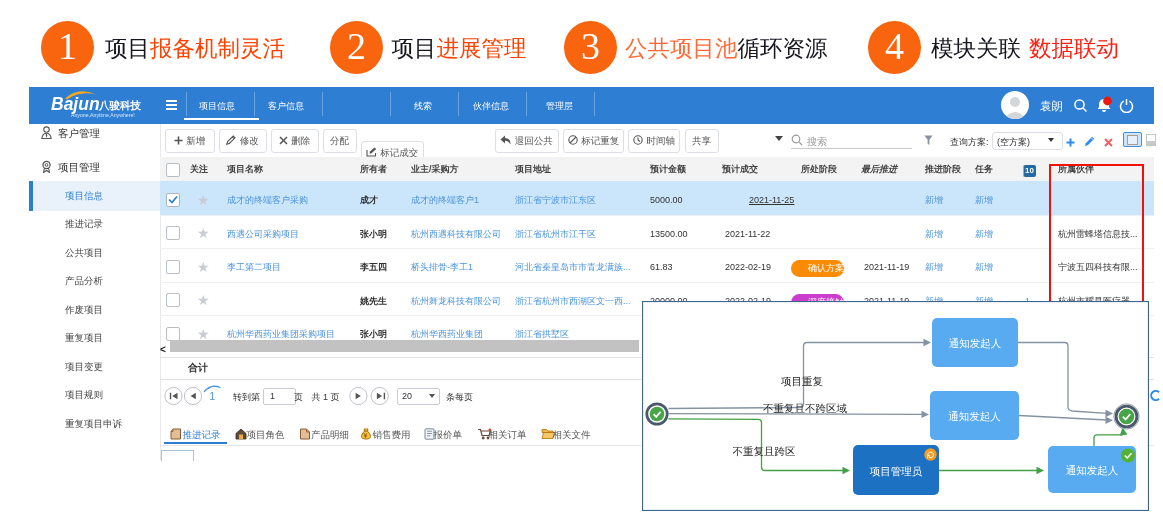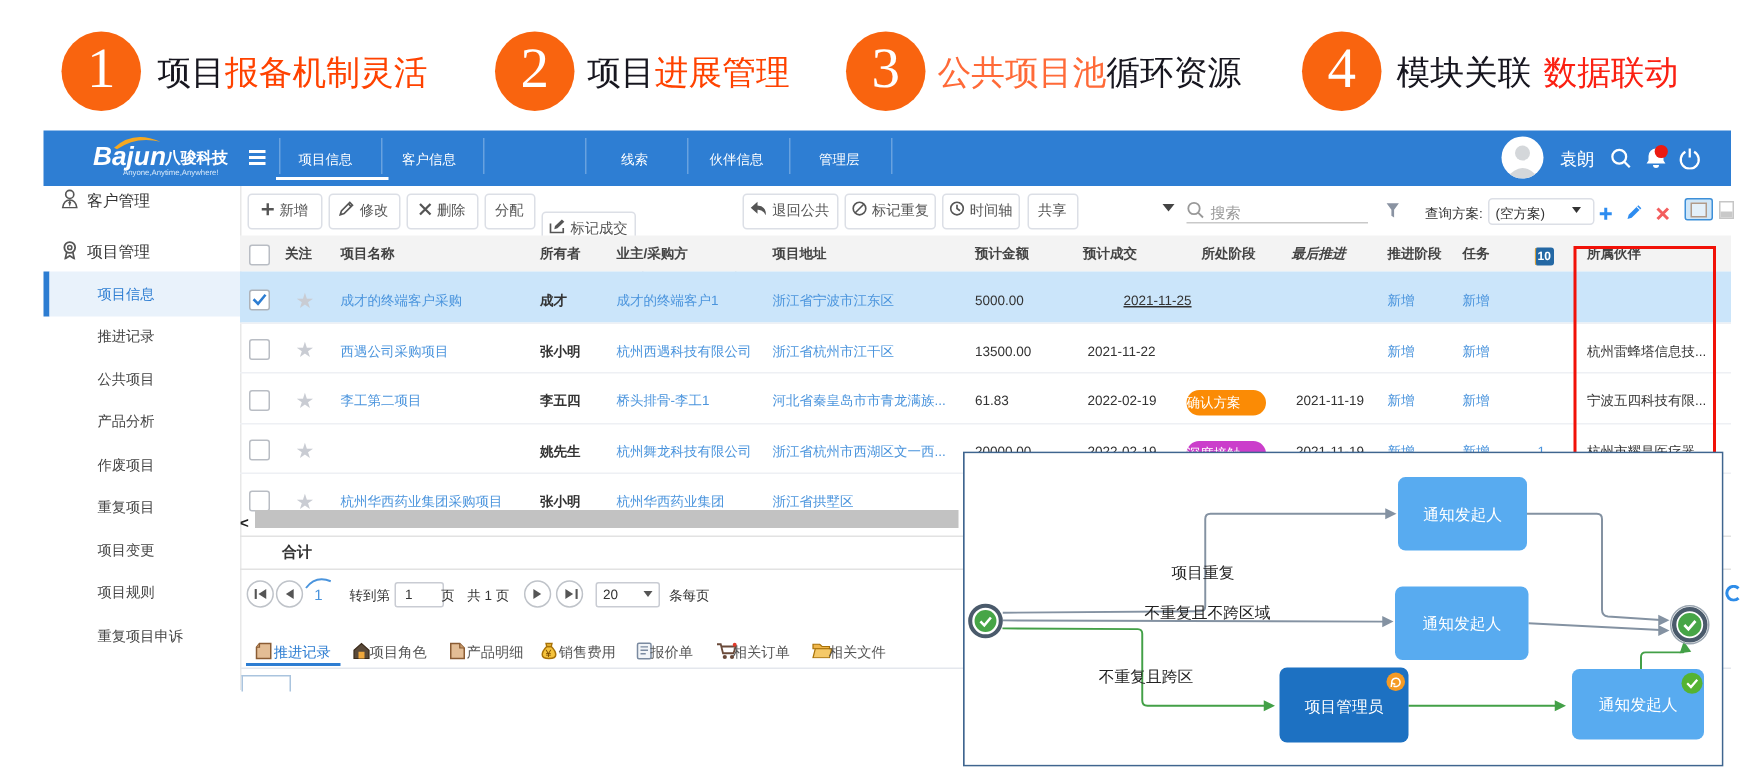--- a/index.html
+++ b/index.html
@@ -18,41 +18,41 @@
 
 .snav{position:absolute;color:#444;font-size:9.5px;white-space:nowrap;}
 
 .tb .bi{vertical-align:-1px;margin-right:1px;}
 .tb{position:absolute;top:129px;height:22px;border:1px solid #dcdfe6;border-radius:3px;background:#fff;
   color:#555;font-size:9.5px;text-align:center;line-height:22px;white-space:nowrap;}
 
 .th{position:absolute;top:157px;height:24px;line-height:24px;font-size:9px;color:#444;font-weight:bold;white-space:nowrap;}
 .cell{position:absolute;height:33.5px;line-height:38.5px;font-size:9px;color:#333;white-space:nowrap;}
 .lnk{color:#4a94dd;}
-.pill{position:absolute;width:53px;height:17px;border-radius:9px;color:#fff;font-size:9px;text-align:left;line-height:17px;}
+.pill{position:absolute;width:53px;height:17px;border-radius:9px;color:#fff;font-size:9px;text-align:right;line-height:17px;}
 .star{position:absolute;color:#c9ccd3;font-size:14px;}
 .ckb{position:absolute;width:12px;height:12px;border:1px solid #b9bdc4;border-radius:2px;background:#fff;}
 .rowsep{position:absolute;left:160px;width:994px;height:1px;background:#eef0f4;}
 .tabt{top:428.5px;font-size:9.5px;color:#555;white-space:nowrap;}
 </style>
 </head>
 <body>
 <div class="page">
 
 <div class="bc" style="left:41px;">1</div>
 <div class="bt" style="left:105px;">项目<span class="rd">报备机制灵活</span></div>
 <div class="bc" style="left:330px;">2</div>
 <div class="bt" style="left:391.5px;">项目<span class="rd">进展管理</span></div>
 <div class="bc" style="left:564px;">3</div>
 <div class="bt" style="left:625px;"><span style="color:#ff6a38;">公共项目池</span>循环资源</div>
 <div class="bc" style="left:868px;">4</div>
 <div class="bt" style="left:931px;">模块关联<span style="color:#fb2012;margin-left:8px;">数据联动</span></div>
 
 <div class="hdr"></div>
-<div class="abs" id="logo" style="left:48px;top:90px;width:120px;height:32px;margin-left:11px;">
+<div class="abs" id="logo" style="left:48px;top:90px;width:120px;height:32px;">
   <svg width="120" height="32" viewBox="0 0 120 32" style="position:absolute;left:0;top:0;">
     <path d="M17,8.5 Q30,-3.5 48,4.5 Q32,0.5 19,9.5 Z" fill="#f6a820"></path>
     <text x="3" y="20" font-family="Liberation Sans" font-size="17.5" font-weight="bold" font-style="italic" fill="#fff">Bajun</text>
     <text x="51" y="18.5" font-family="Liberation Sans" font-size="10.5" font-weight="bold" fill="#fff">八骏科技</text>
     <text x="23" y="26.5" font-family="Liberation Sans" font-size="5.2" fill="#d8e9fa">Anyone,Anytime,Anywhere!</text>
   </svg>
 </div>
 <div class="abs" style="left:166px;top:100px;width:11px;height:10px;">
   <div style="height:2px;background:#fff;margin-bottom:2px;"></div>
   <div style="height:2px;background:#fff;margin-bottom:2px;"></div>

